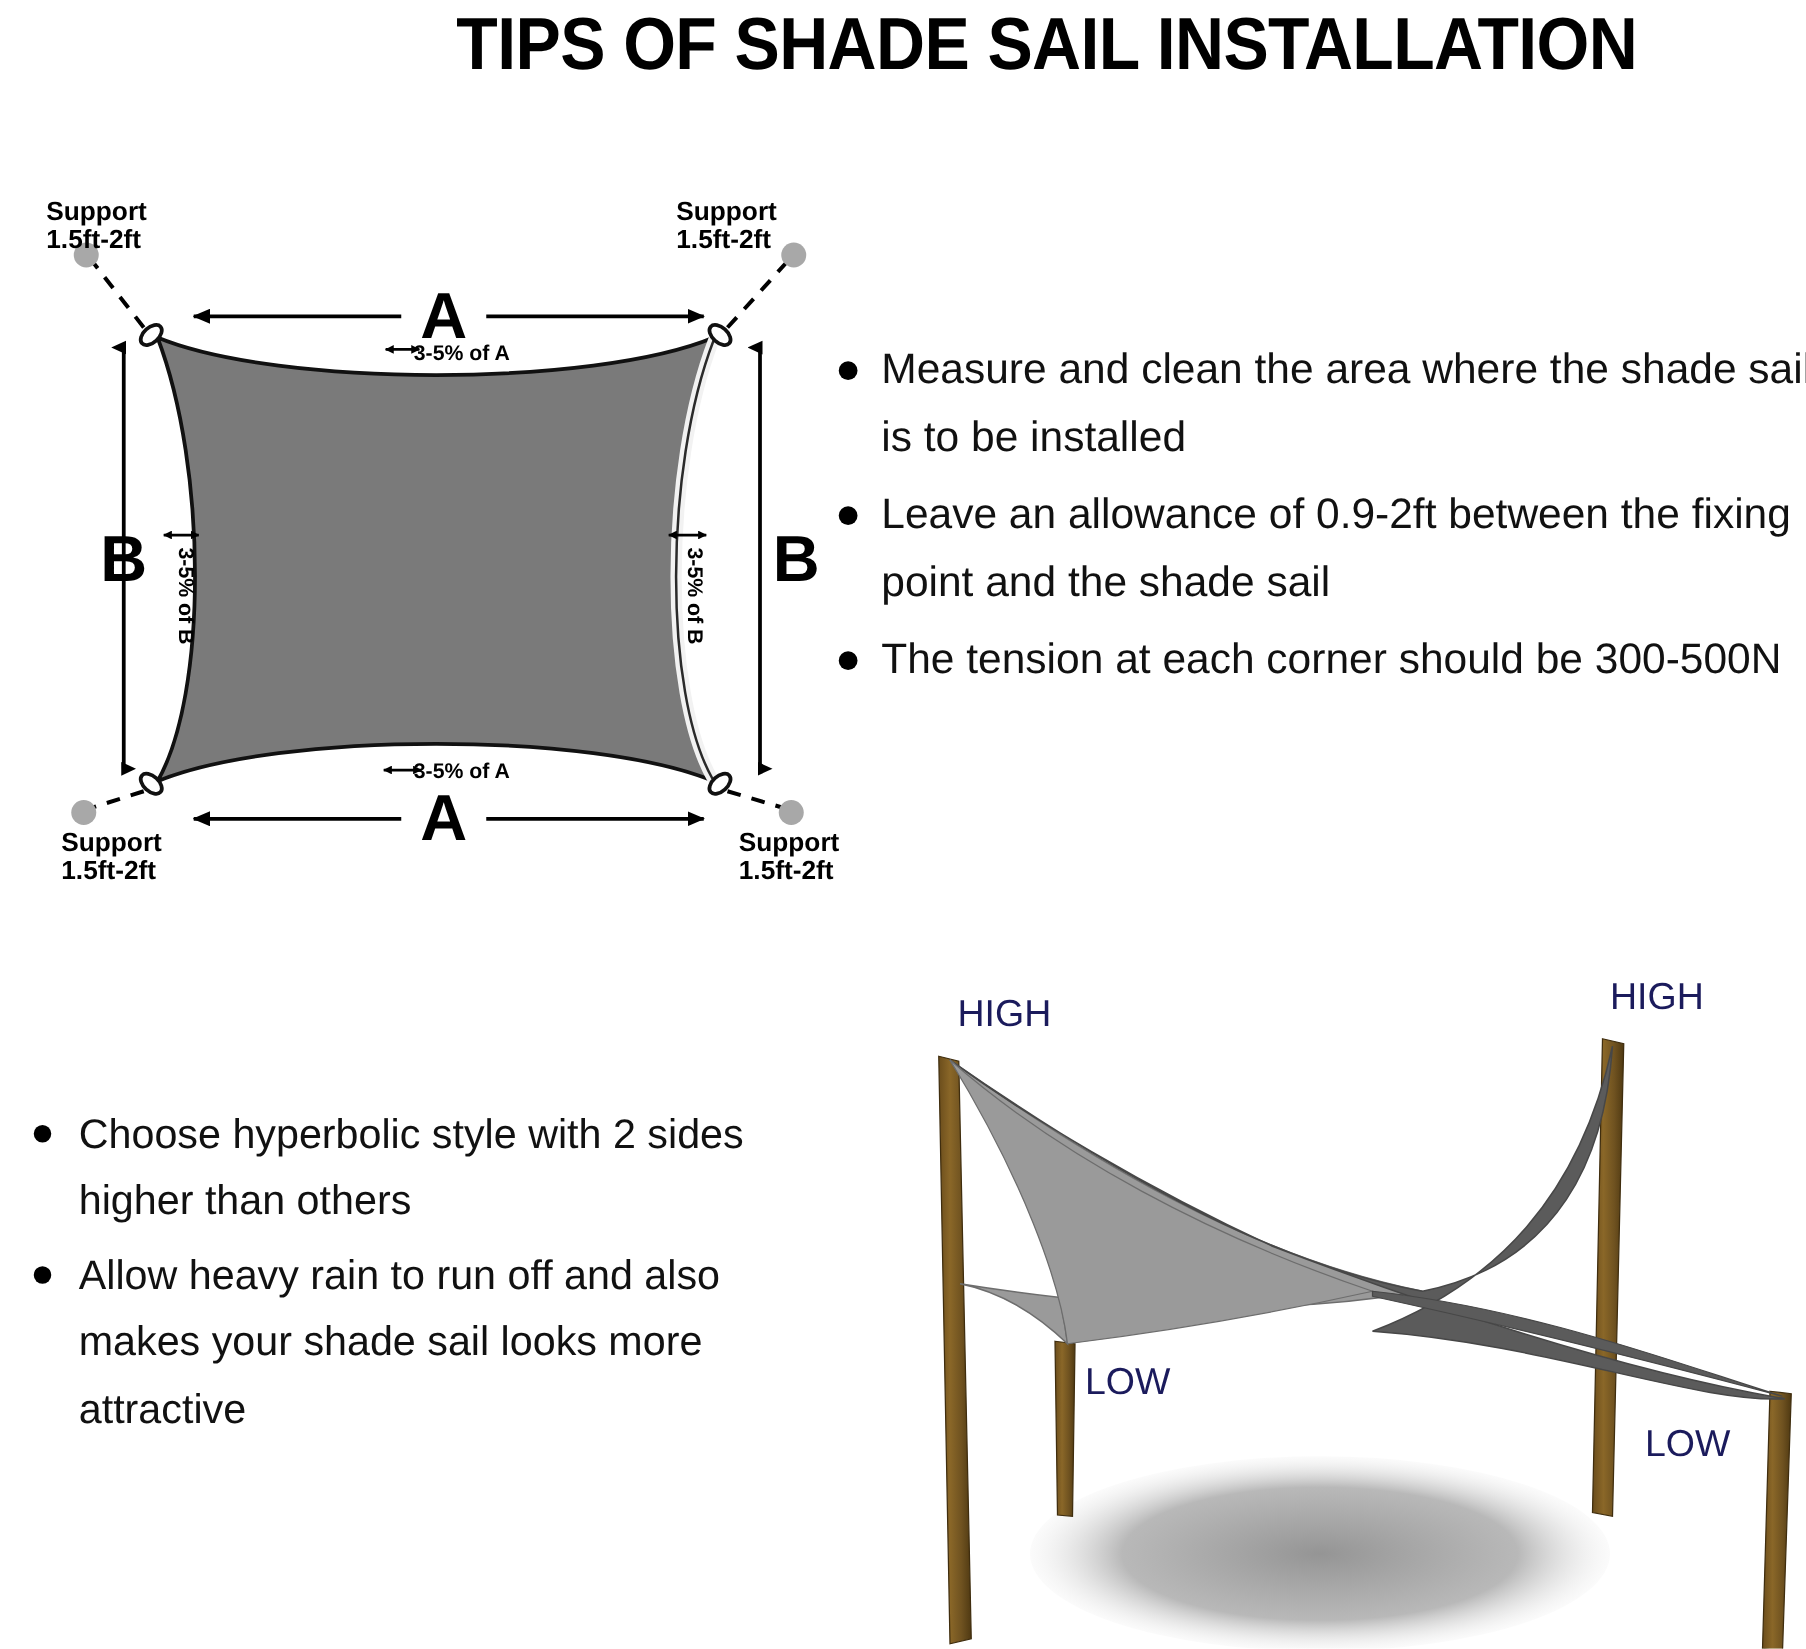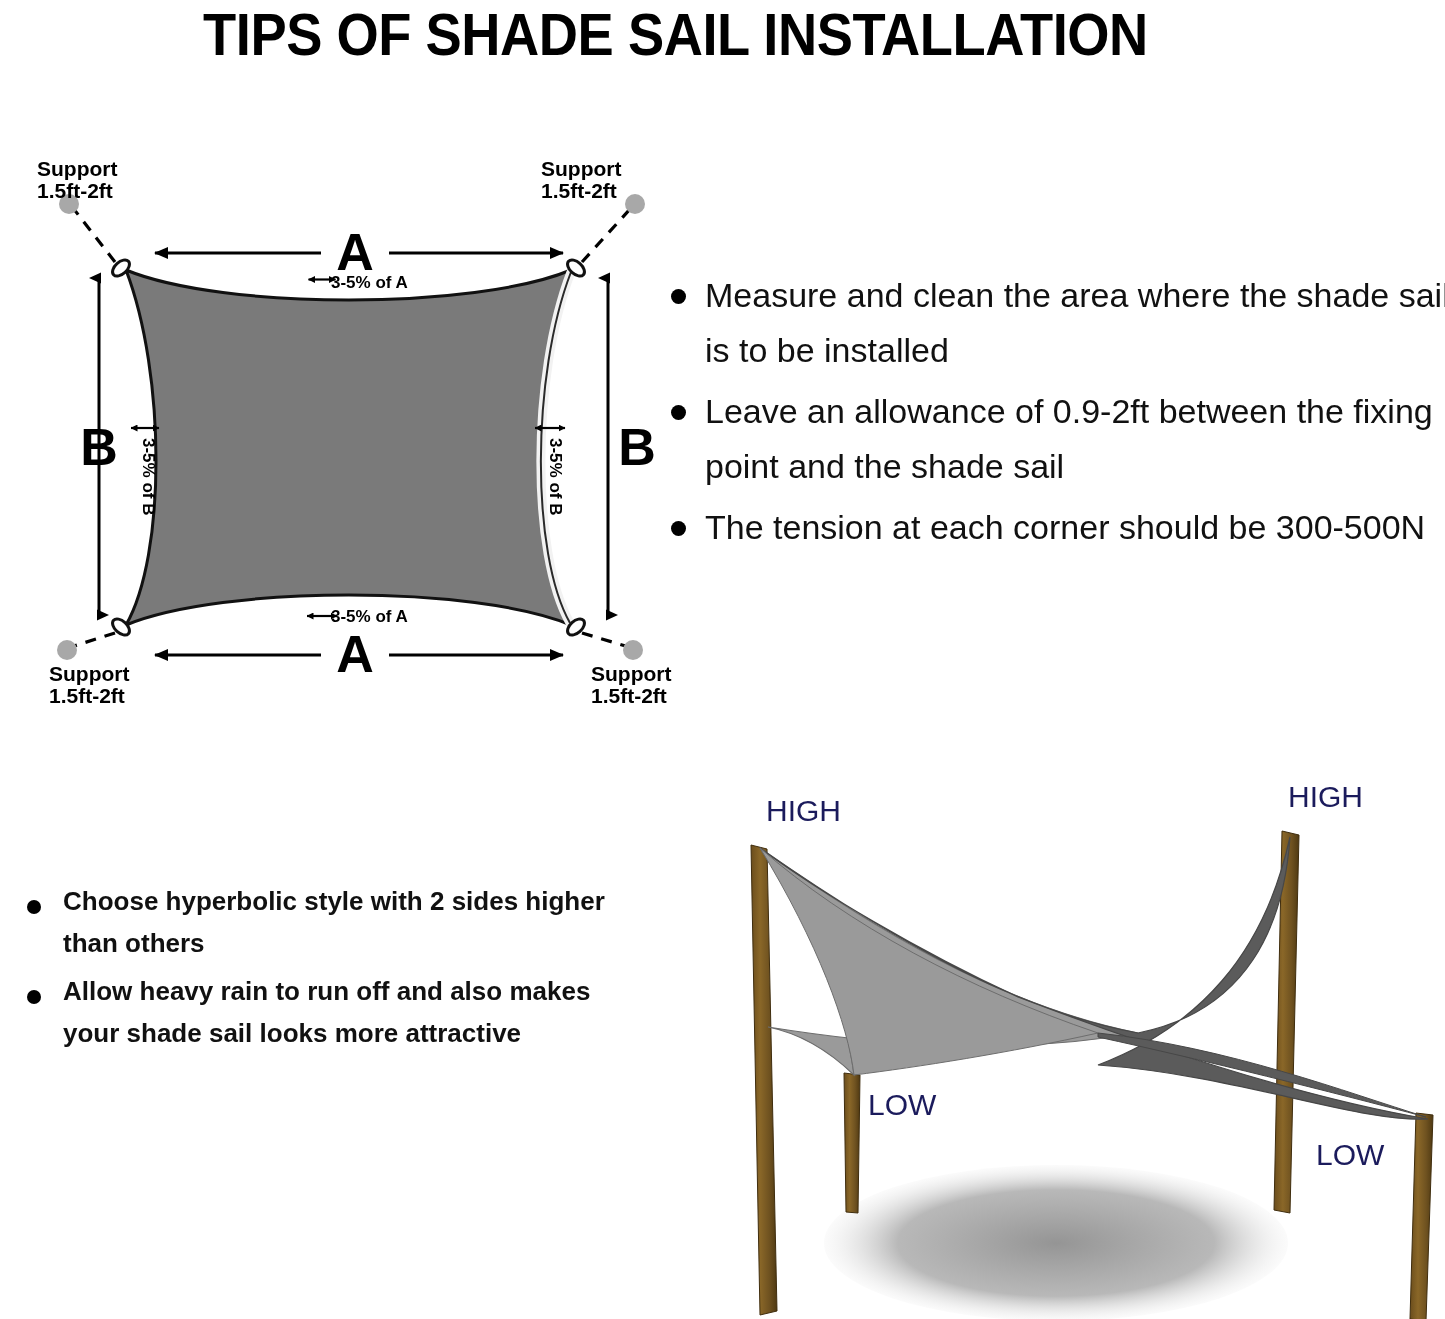--- a/index.html
+++ b/index.html
@@ -18,21 +18,21 @@
 
   
   #title-bar {
     position: absolute;
     left: 0;
     top: 0;
     width: 1351px;
     height: 70px;
     display: flex;
     align-items: center;
-    justify-content: center;
+    justify-content: flex-end;
   }
   #page-title {
     font-family: "Liberation Sans", sans-serif;
     font-weight: bold;
     font-size: 59px;
     letter-spacing: -0.5px;
     transform: scaleX(0.92);
     transform-origin: center center;
     white-space: nowrap;
     line-height: 1;
@@ -86,23 +86,22 @@
   ul.tips li .bullet-dot {
     position: absolute;
     left: 8px;
     top: 21px;
     width: 15px;
     height: 15px;
     border-radius: 50%;
     background: #000000;
   }
   #tips-panel-bottom ul.tips li {
-    font-size: 26px;
+    font-size: 33px;
     padding-left: 40px;
-    font-weight: bold;
   }
   #tips-panel-bottom ul.tips li .bullet-dot {
     left: 4px;
     top: 20px;
     width: 14px;
     height: 14px;
   }
 
   
   svg {

